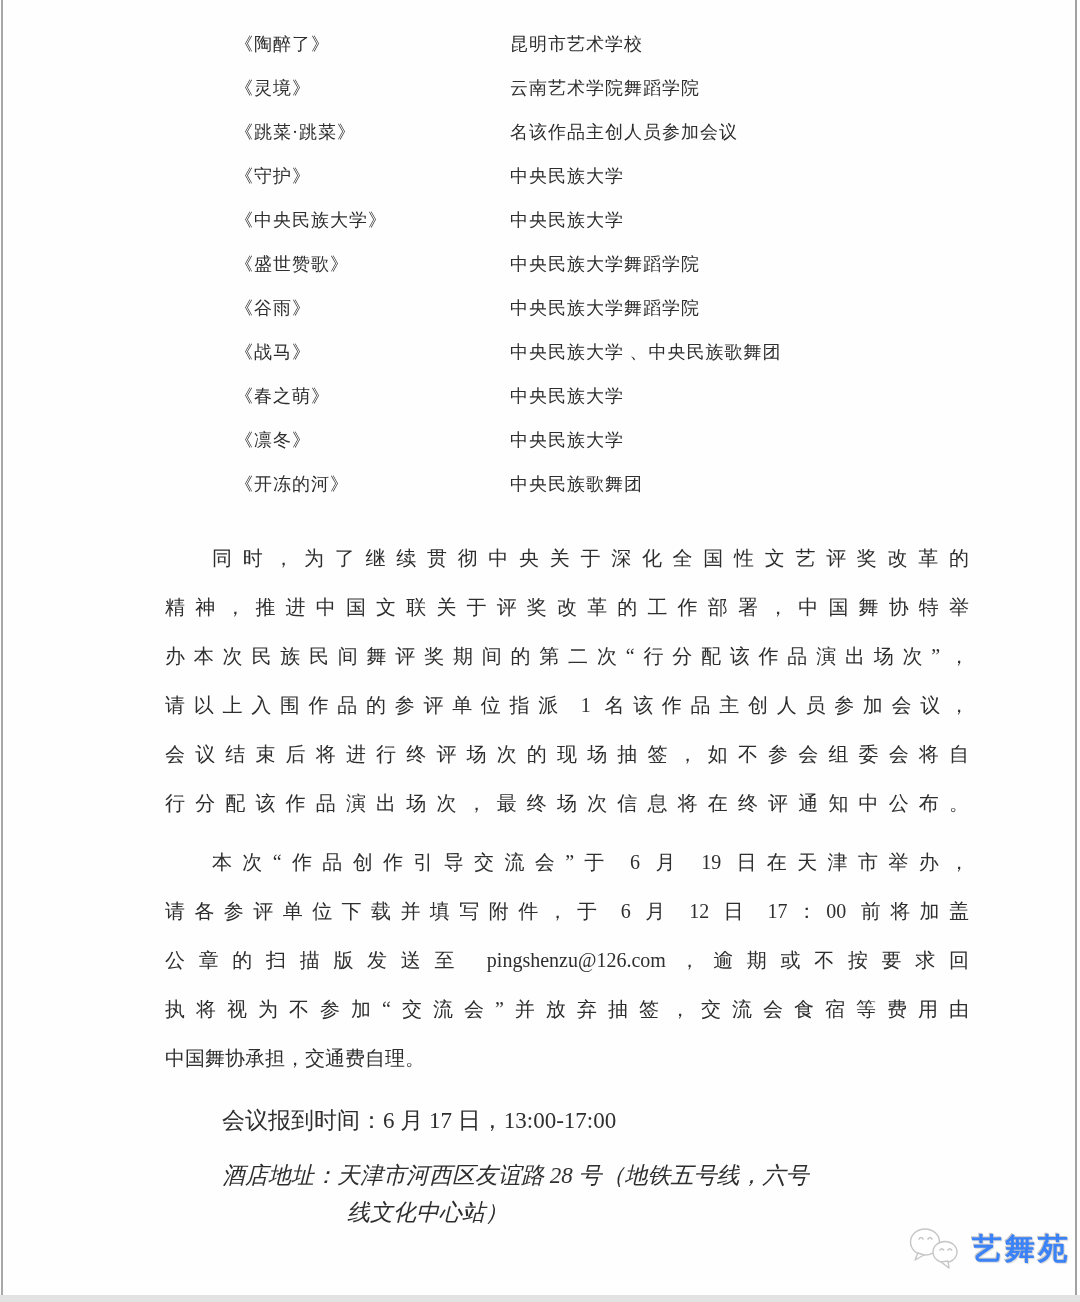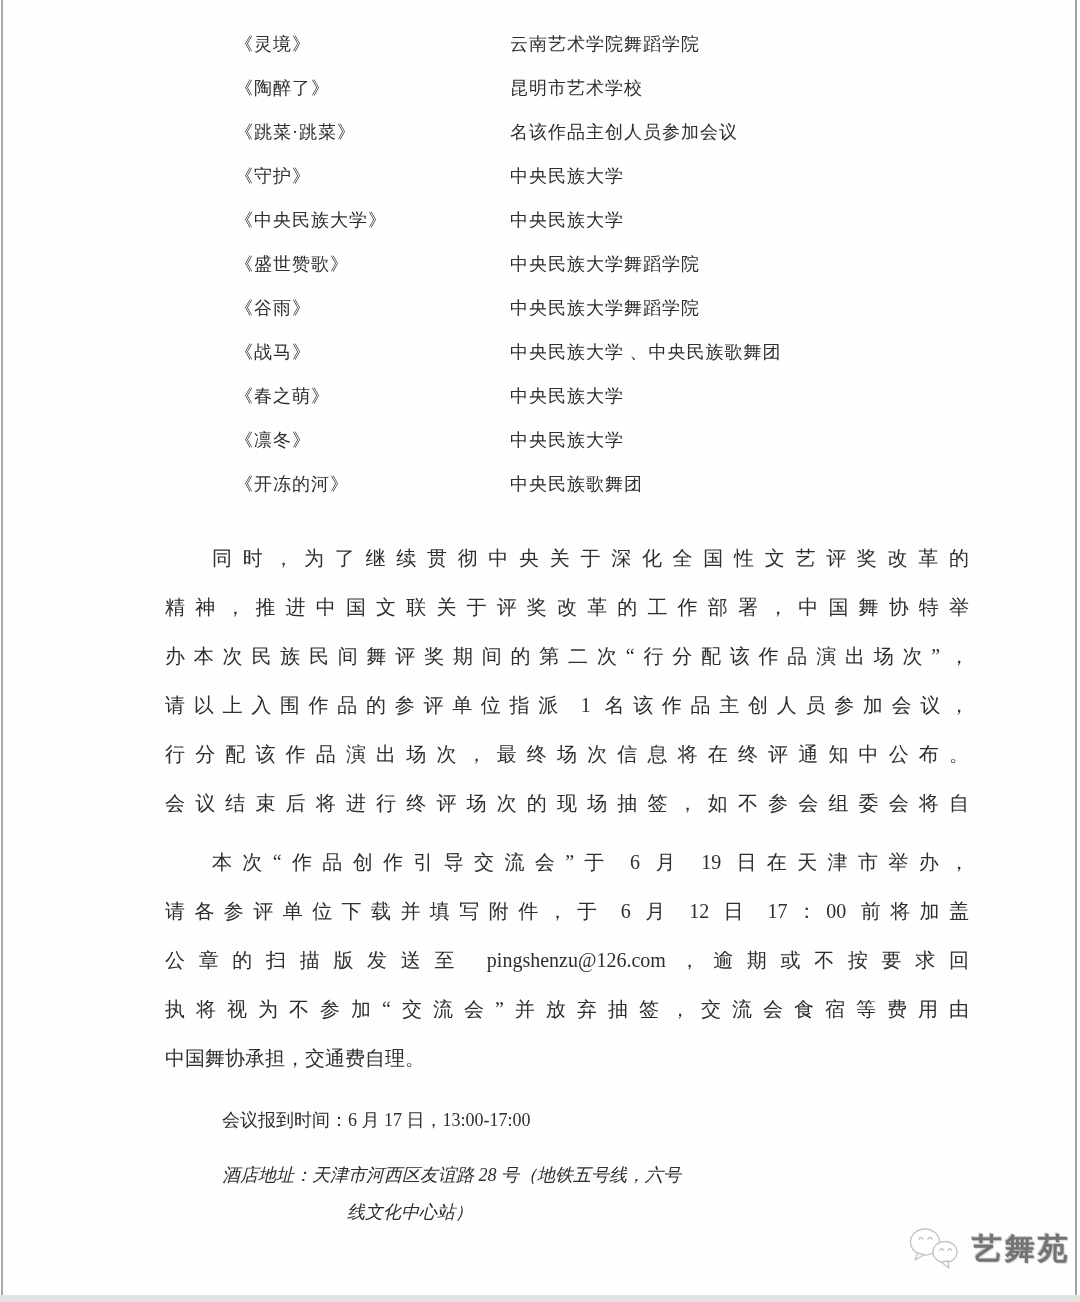--- a/index.html
+++ b/index.html
@@ -25,50 +25,50 @@
   .work-org { flex:1; }
 
   
   .bodytext { margin:28px 111px 0 165px; font-size:20px; line-height:49px; }
   .para { margin:0 0 10px 0; }
   .line { text-align:justify; text-align-last:justify; }
   .line.indent { text-indent:47px; }
   .line.noj { text-align-last:left; }
 
   
-  .info { margin:8px 165px 0 165px; font-size:18px; }
+  .info { margin:8px 165px 0 165px; font-size:23px; }
   .info-line { line-height:55px; text-indent:57px; }
   .info-addr { margin-top:9px; line-height:37px; padding-left:182px; text-indent:-125px;font-style:italic; }
   .info-addr .addr2 { display:block; text-indent:0; }
 
   
   .watermark {
     position:absolute; left:908px; top:1226px;
     display:flex; align-items:center; gap:8px;
   }
   .wm-text {
     font-size:30px; font-weight:bold; letter-spacing:3px;
-    color:#737373;
+    color:#3b82f6;
     text-shadow:-1px -1px 0 #c6c6c6, 1px 1px 1px #d8d8d8, 0 0 1px #cccccc;
   }
   .wm-logo svg { display:block; }
 </style>
 </head>
 <body>
 
 <div class="page">
 
   <div class="works" id="works-list">
       <div class="work-row">
+        <span class="work-title">《陶醉了》</span>
+        <span class="work-org">昆明市艺术学校</span>
+      </div>
+      <div class="work-row">
         <span class="work-title">《灵境》</span>
         <span class="work-org">云南艺术学院舞蹈学院</span>
-      </div>
-      <div class="work-row">
-        <span class="work-title">《陶醉了》</span>
-        <span class="work-org">昆明市艺术学校</span>
       </div>
       <div class="work-row">
         <span class="work-title">《跳菜·跳菜》</span>
         <span class="work-org">名该作品主创人员参加会议</span>
       </div>
       <div class="work-row">
         <span class="work-title">《守护》</span>
         <span class="work-org">中央民族大学</span>
       </div>
       <div class="work-row">
@@ -100,22 +100,22 @@
         <span class="work-org">中央民族歌舞团</span>
       </div>
     </div>
 
   <div class="bodytext" id="paragraphs">
       <div class="para">
         <div class="line indent">同时，为了继续贯彻中央关于深化全国性文艺评奖改革的</div>
         <div class="line">精神，推进中国文联关于评奖改革的工作部署，中国舞协特举</div>
         <div class="line">办本次民族民间舞评奖期间的第二次“行分配该作品演出场次”，</div>
         <div class="line">请以上入围作品的参评单位指派 1 名该作品主创人员参加会议，</div>
+        <div class="line">会议结束后将进行终评场次的现场抽签，如不参会组委会将自</div>
         <div class="line">行分配该作品演出场次，最终场次信息将在终评通知中公布。</div>
-        <div class="line">会议结束后将进行终评场次的现场抽签，如不参会组委会将自</div>
       </div>
       <div class="para">
         <div class="line indent">本次“作品创作引导交流会”于 6 月 19 日在天津市举办，</div>
         <div class="line">请各参评单位下载并填写附件，于 6 月 12 日 17：00 前将加盖</div>
         <div class="line">公章的扫描版发送至 pingshenzu@126.com，逾期或不按要求回</div>
         <div class="line">执将视为不参加“交流会”并放弃抽签，交流会食宿等费用由</div>
         <div class="line noj">中国舞协承担，交通费自理。</div>
       </div>
     </div>
 

